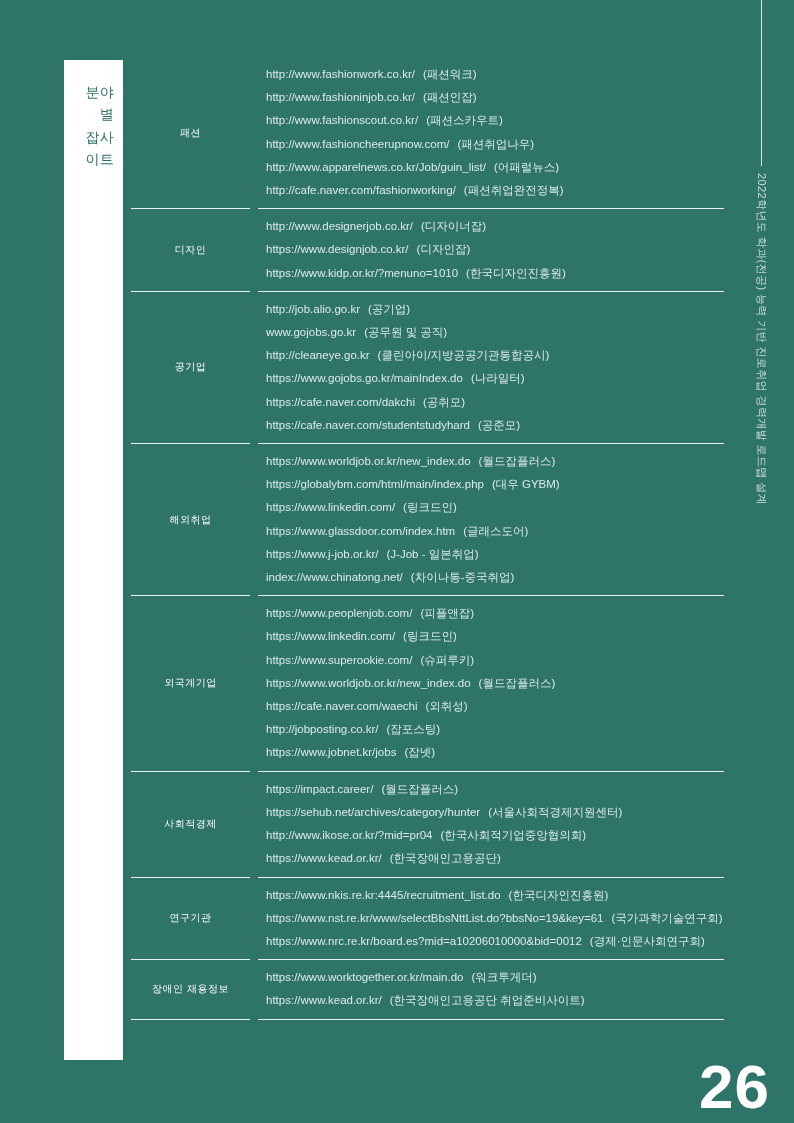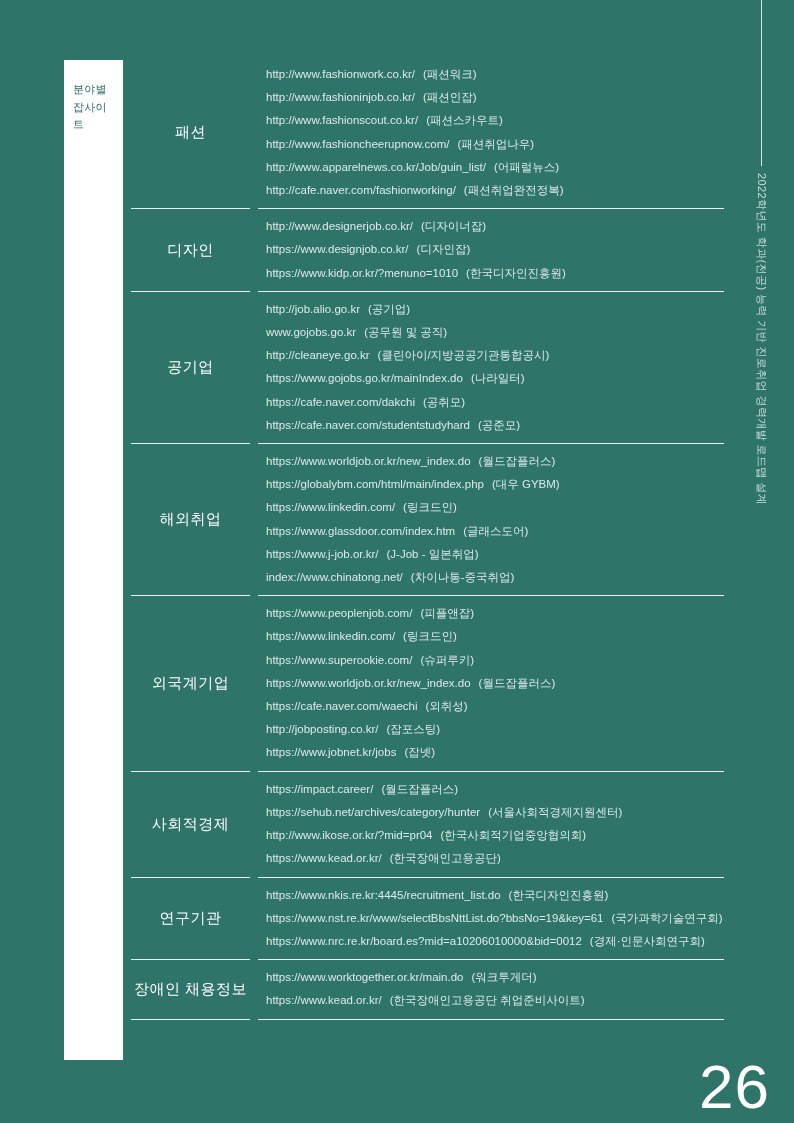--- a/index.html
+++ b/index.html
@@ -12,32 +12,32 @@
 
   
   .label-box {
     position: absolute; left: 64px; top: 60px;
     width: 59px; height: 1000px;
     background: var(--box-bg, #ffffff);
     box-sizing: border-box; padding: 21px 9px;
   }
   .label-text {
     color: var(--box-text, #2b6e63);
-    font-size: 11px; line-height: 1.6;
-    white-space: pre-line; letter-spacing: 0.3px;
+    font-size: 14px; line-height: 1.6;
+    white-space: pre-line; letter-spacing: 0.3px; text-align: right;
   }
 
   
   .jobs-table { position: absolute; left: 131px; top: 57px; width: 593px; }
   .row { display: flex; align-items: stretch; }
   .cat-cell {
     flex: 0 0 119px; width: 119px; margin-right: 8px;
     display: flex; align-items: center; justify-content: center;
   }
-  .cat-label { color: #ffffff; font-size: 15px; letter-spacing: 0.5px; }
+  .cat-label { color: #ffffff; font-size: 10px; letter-spacing: 0.5px; }
   .url-cell { flex: 1; padding: 6px 0 6px 8px; min-width: 0; }
   .row:not(:first-child) .cat-cell,
   .row:not(:first-child) .url-cell {
     border-top: 1px solid var(--divider, #e9f2ef);
   }
   .row.end .cat-cell, .row.end .url-cell { height: 0; padding: 0; }
   .link-line {
     color: var(--url-text, #dcebe7);
     font-size: 11.5px; line-height: 23.2px; white-space: nowrap;
   }
@@ -53,21 +53,21 @@
   }
   .side-rule {
     flex: 0 0 auto; width: 166px; height: 1px;
     background: var(--side-rule, #d8e6e3); margin-right: 7px;
   }
 
   
   .page-number {
     position: absolute; right: 24px; top: 1056px;
     color: #ffffff; font-size: 62px; line-height: 1;
-    letter-spacing: 1px; font-weight: 400;
+    letter-spacing: 1px; font-weight: 700;
   }
 </style>
 </head>
 <body style="--bg: #2f7469; --box-bg: #ffffff; --box-text: #2b6e63; --divider: #e9f2ef; --url-text: #dcebe7; --side-text: #c7dcd7; --side-rule: #d8e6e3;">
 
 <div class="label-box">
   <div class="label-text">분야별
 잡사이트</div>
 </div>
 

